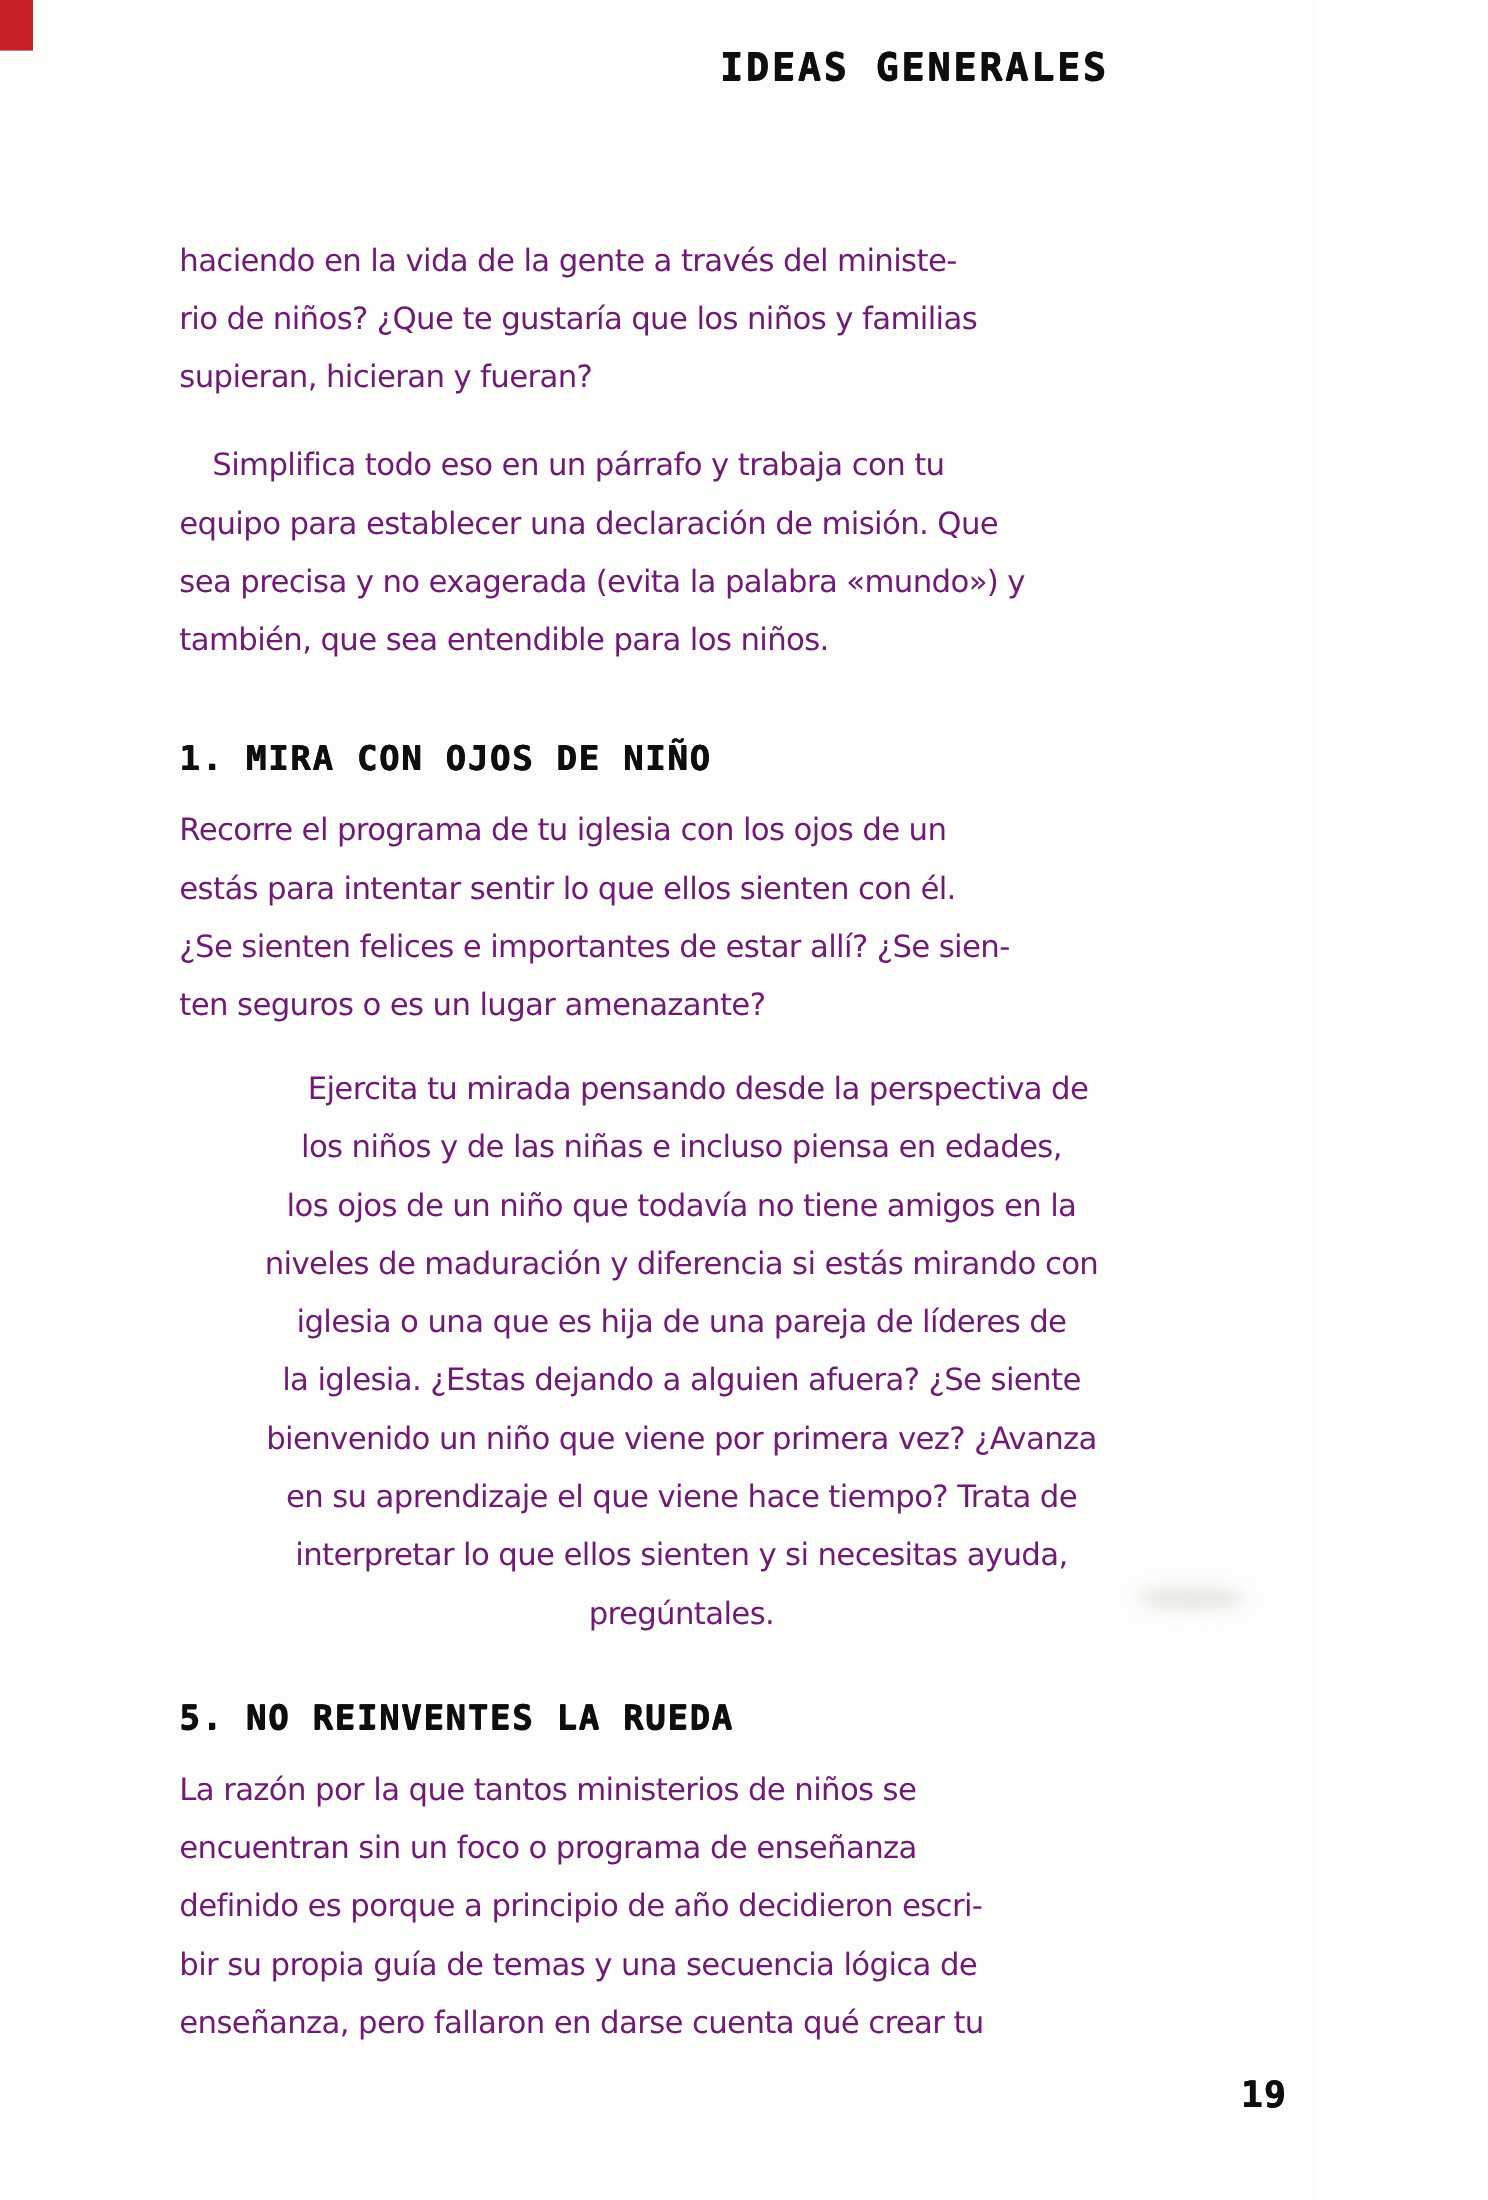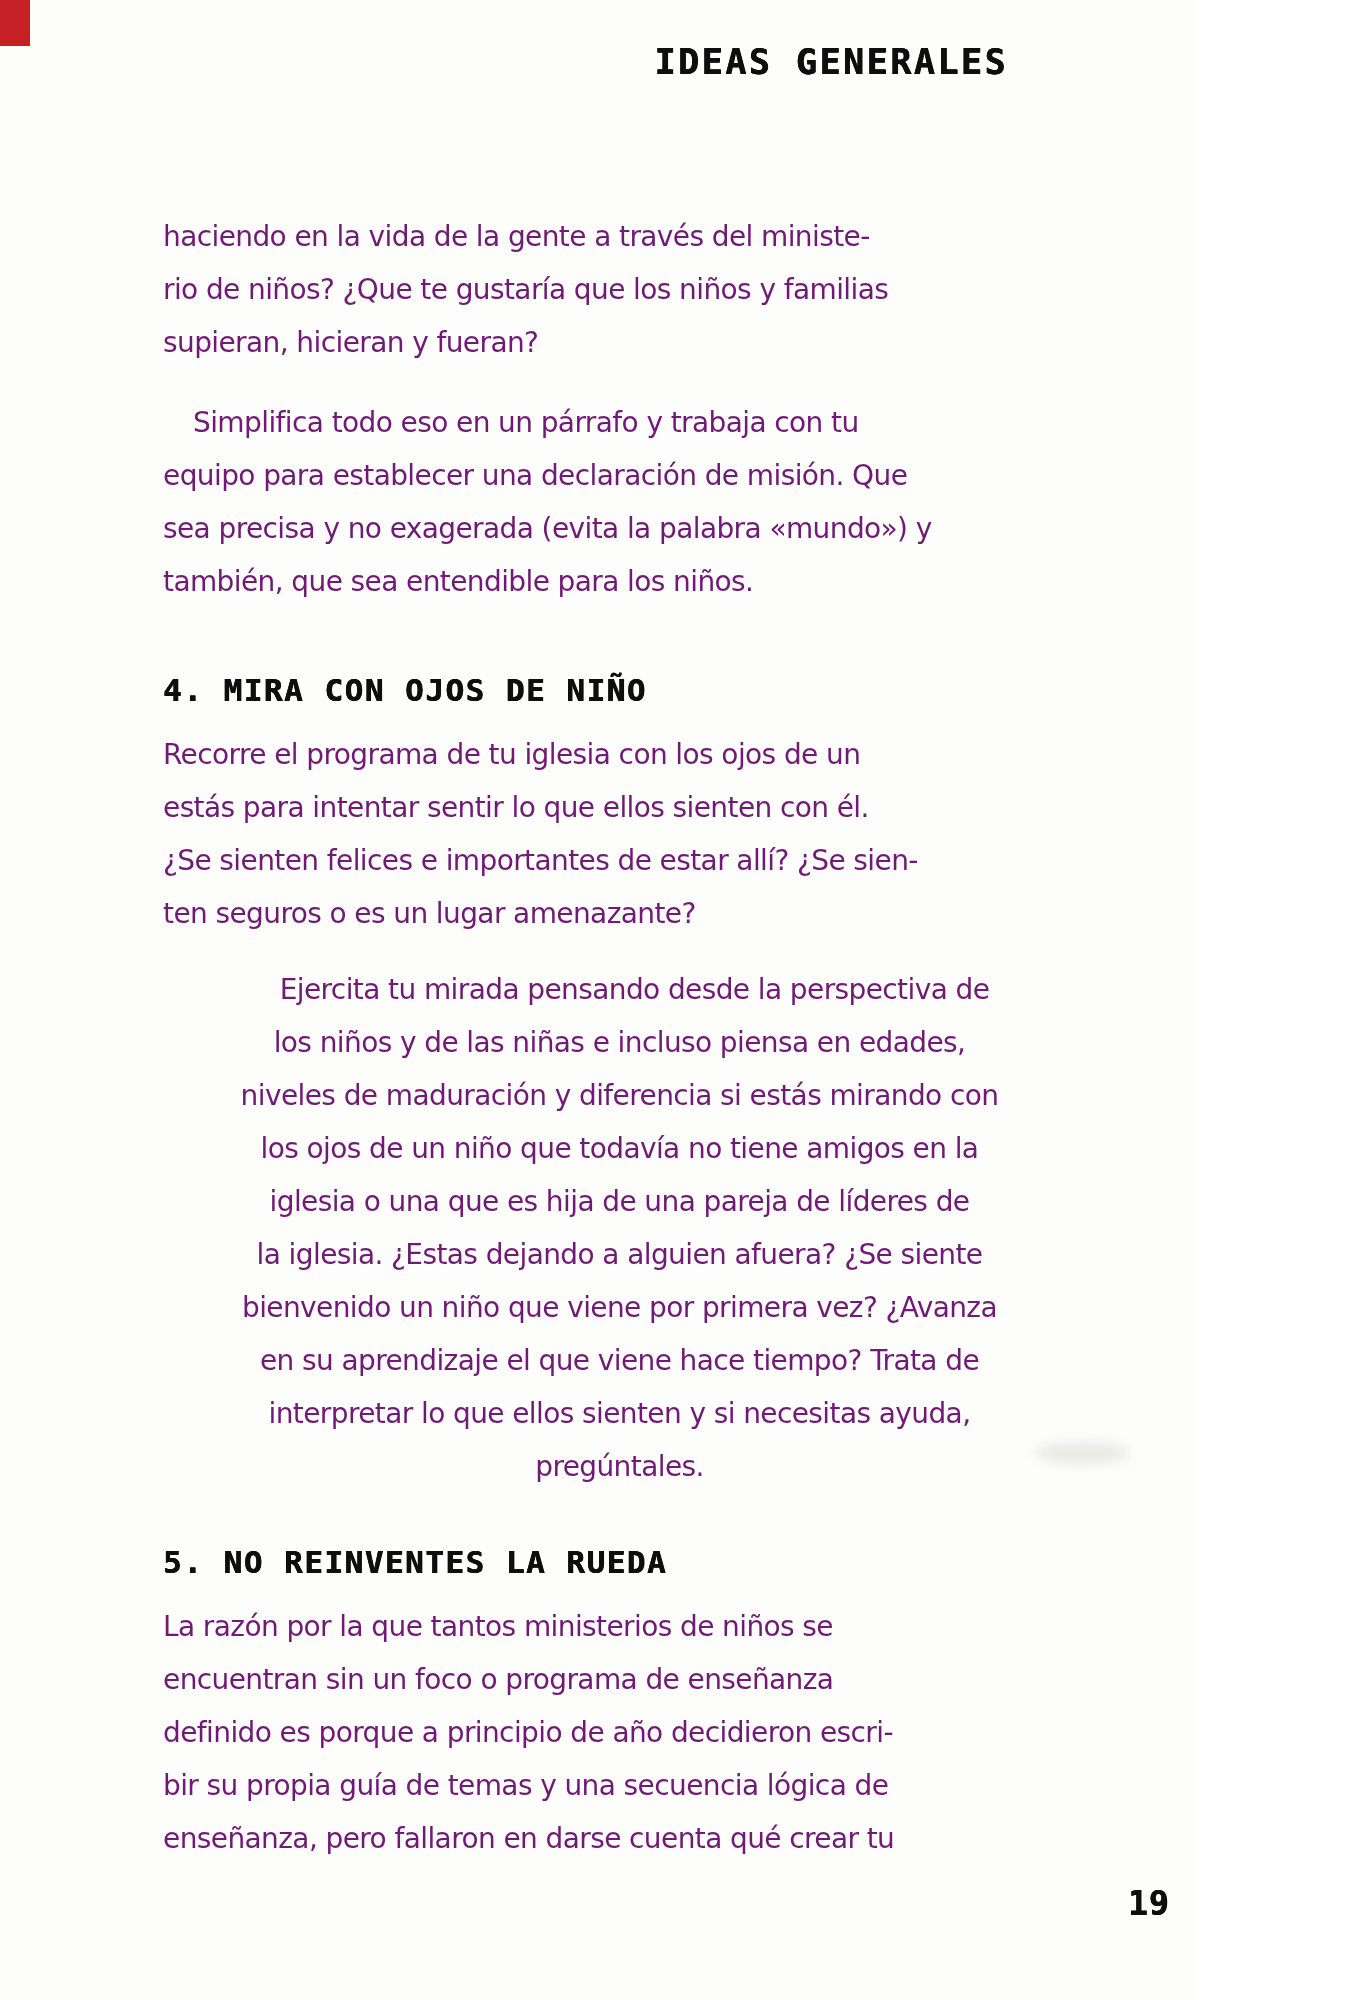--- a/index.html
+++ b/index.html
@@ -98,34 +98,34 @@
     <span class="line">supieran, hicieran y fueran?</span>
   </p>
 
   <p class="para p2">
     <span class="line indent">Simplifica todo eso en un párrafo y trabaja con tu</span>
     <span class="line">equipo para establecer una declaración de misión. Que</span>
     <span class="line">sea precisa y no exagerada (evita la palabra «mundo») y</span>
     <span class="line">también, que sea entendible para los niños.</span>
   </p>
 
-  <h2 class="section-heading blocky h4">4. MIRA CON OJOS DE NIÑO</h2>
+  <h2 class="section-heading blocky h4">1. MIRA CON OJOS DE NIÑO</h2>
 
   <p class="para p3">
     <span class="line">Recorre el programa de tu iglesia con los ojos de un</span>
     <span class="line">estás para intentar sentir lo que ellos sienten con él.</span>
     <span class="line">¿Se sienten felices e importantes de estar allí? ¿Se sien-</span>
     <span class="line">ten seguros o es un lugar amenazante?</span>
   </p>
 
   <p class="para p4">
     <span class="line indent">Ejercita tu mirada pensando desde la perspectiva de</span>
     <span class="line">los niños y de las niñas e incluso piensa en edades,</span>
+    <span class="line">los ojos de un niño que todavía no tiene amigos en la</span>
     <span class="line">niveles de maduración y diferencia si estás mirando con</span>
-    <span class="line">los ojos de un niño que todavía no tiene amigos en la</span>
     <span class="line">iglesia o una que es hija de una pareja de líderes de</span>
     <span class="line">la iglesia. ¿Estas dejando a alguien afuera? ¿Se siente</span>
     <span class="line">bienvenido un niño que viene por primera vez? ¿Avanza</span>
     <span class="line">en su aprendizaje el que viene hace tiempo? Trata de</span>
     <span class="line">interpretar lo que ellos sienten y si necesitas ayuda,</span>
     <span class="line">pregúntales.</span>
   </p>
 
   <div class="smudge"></div>
 

